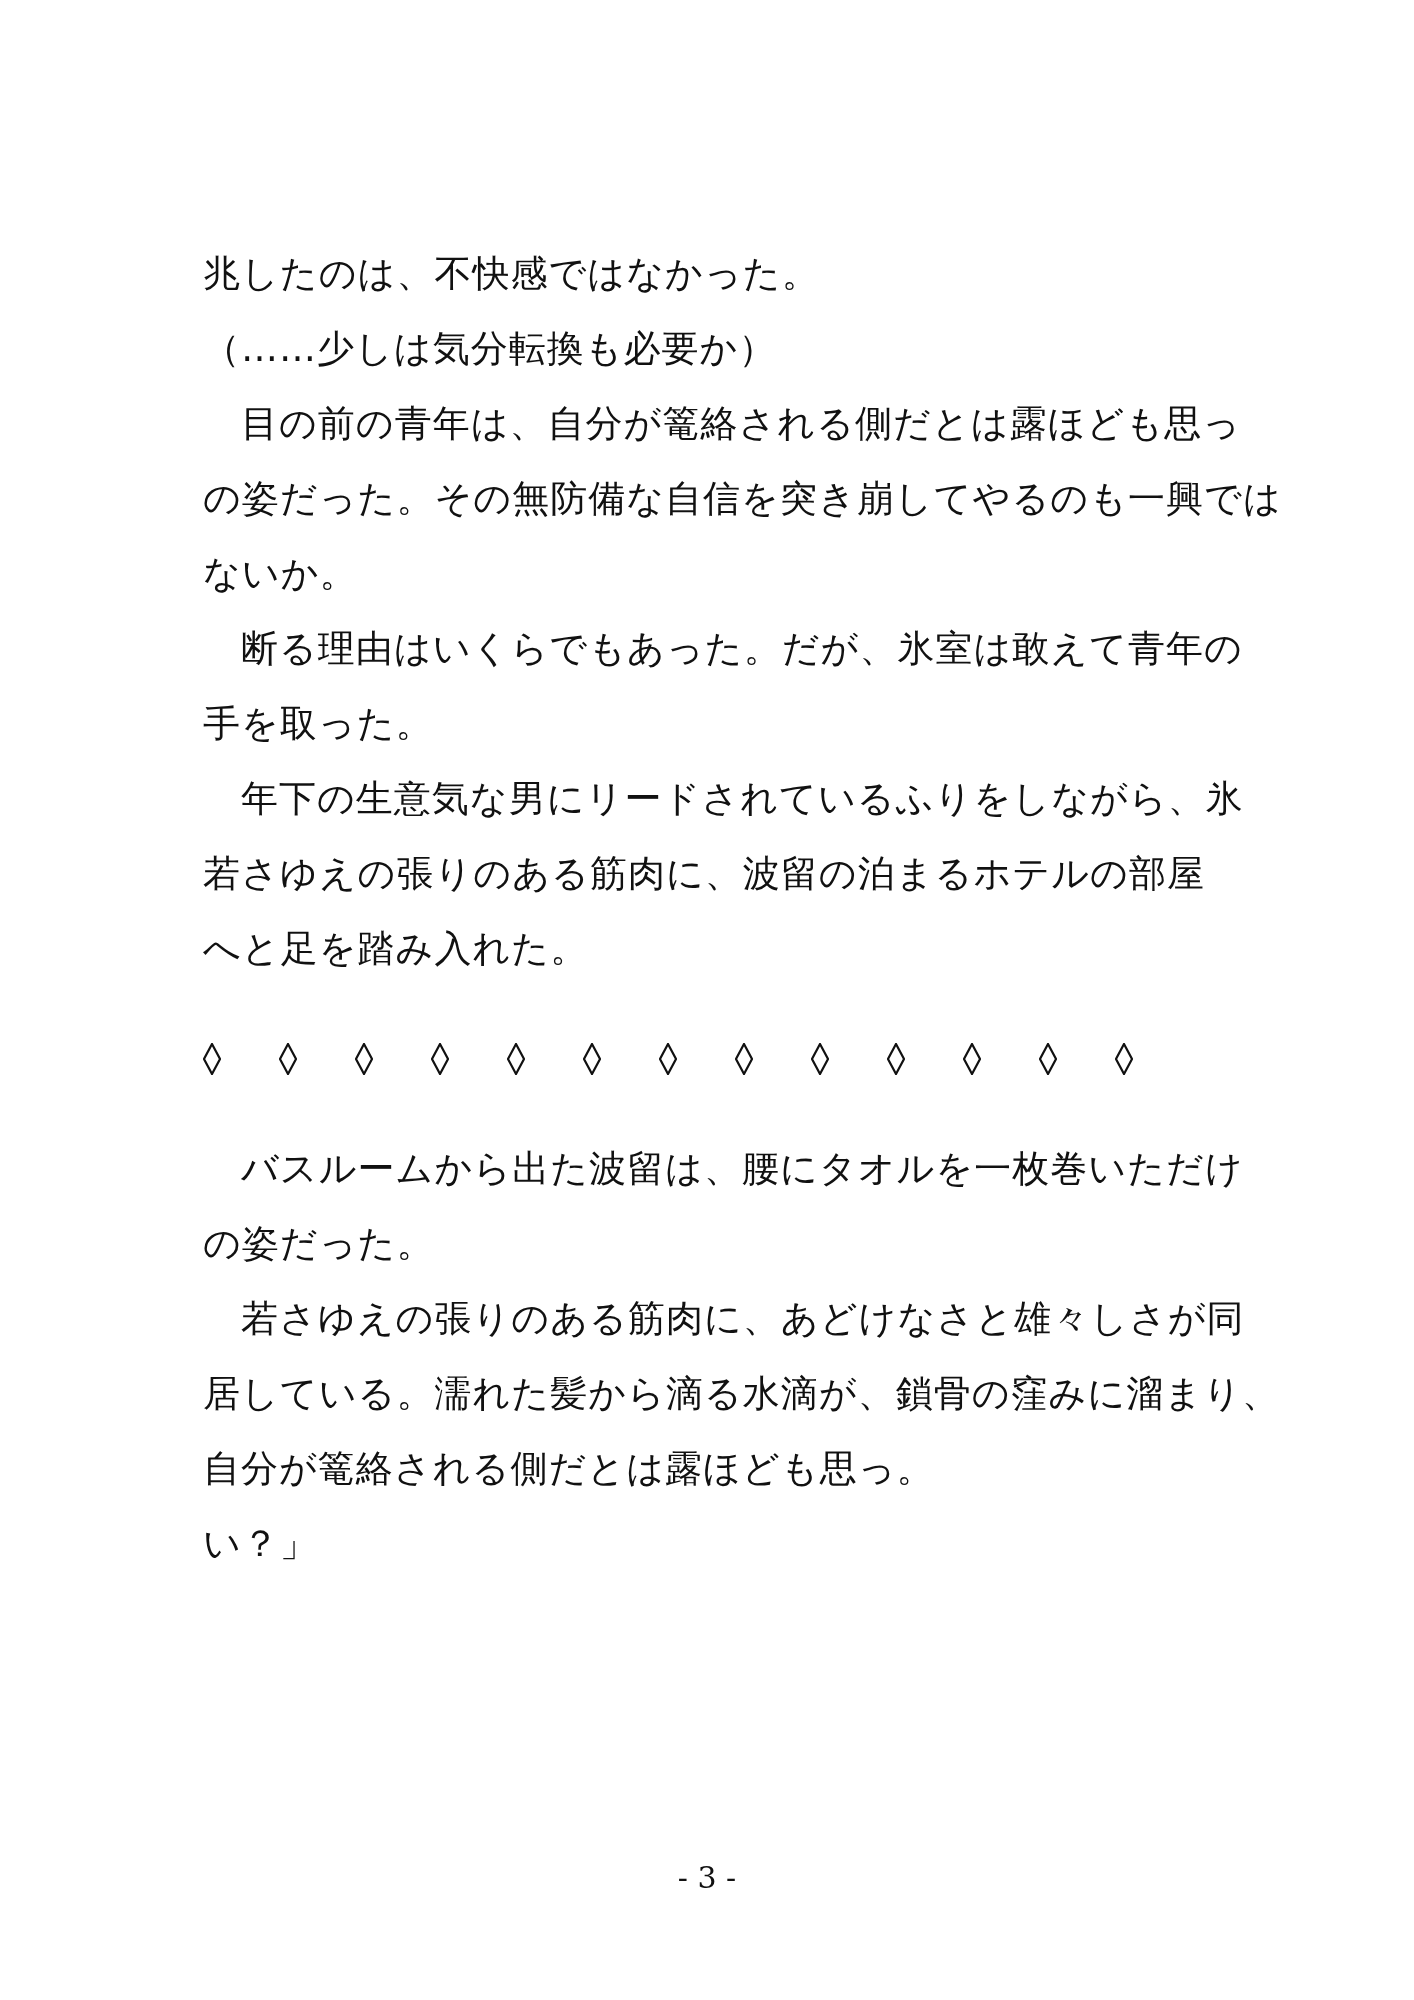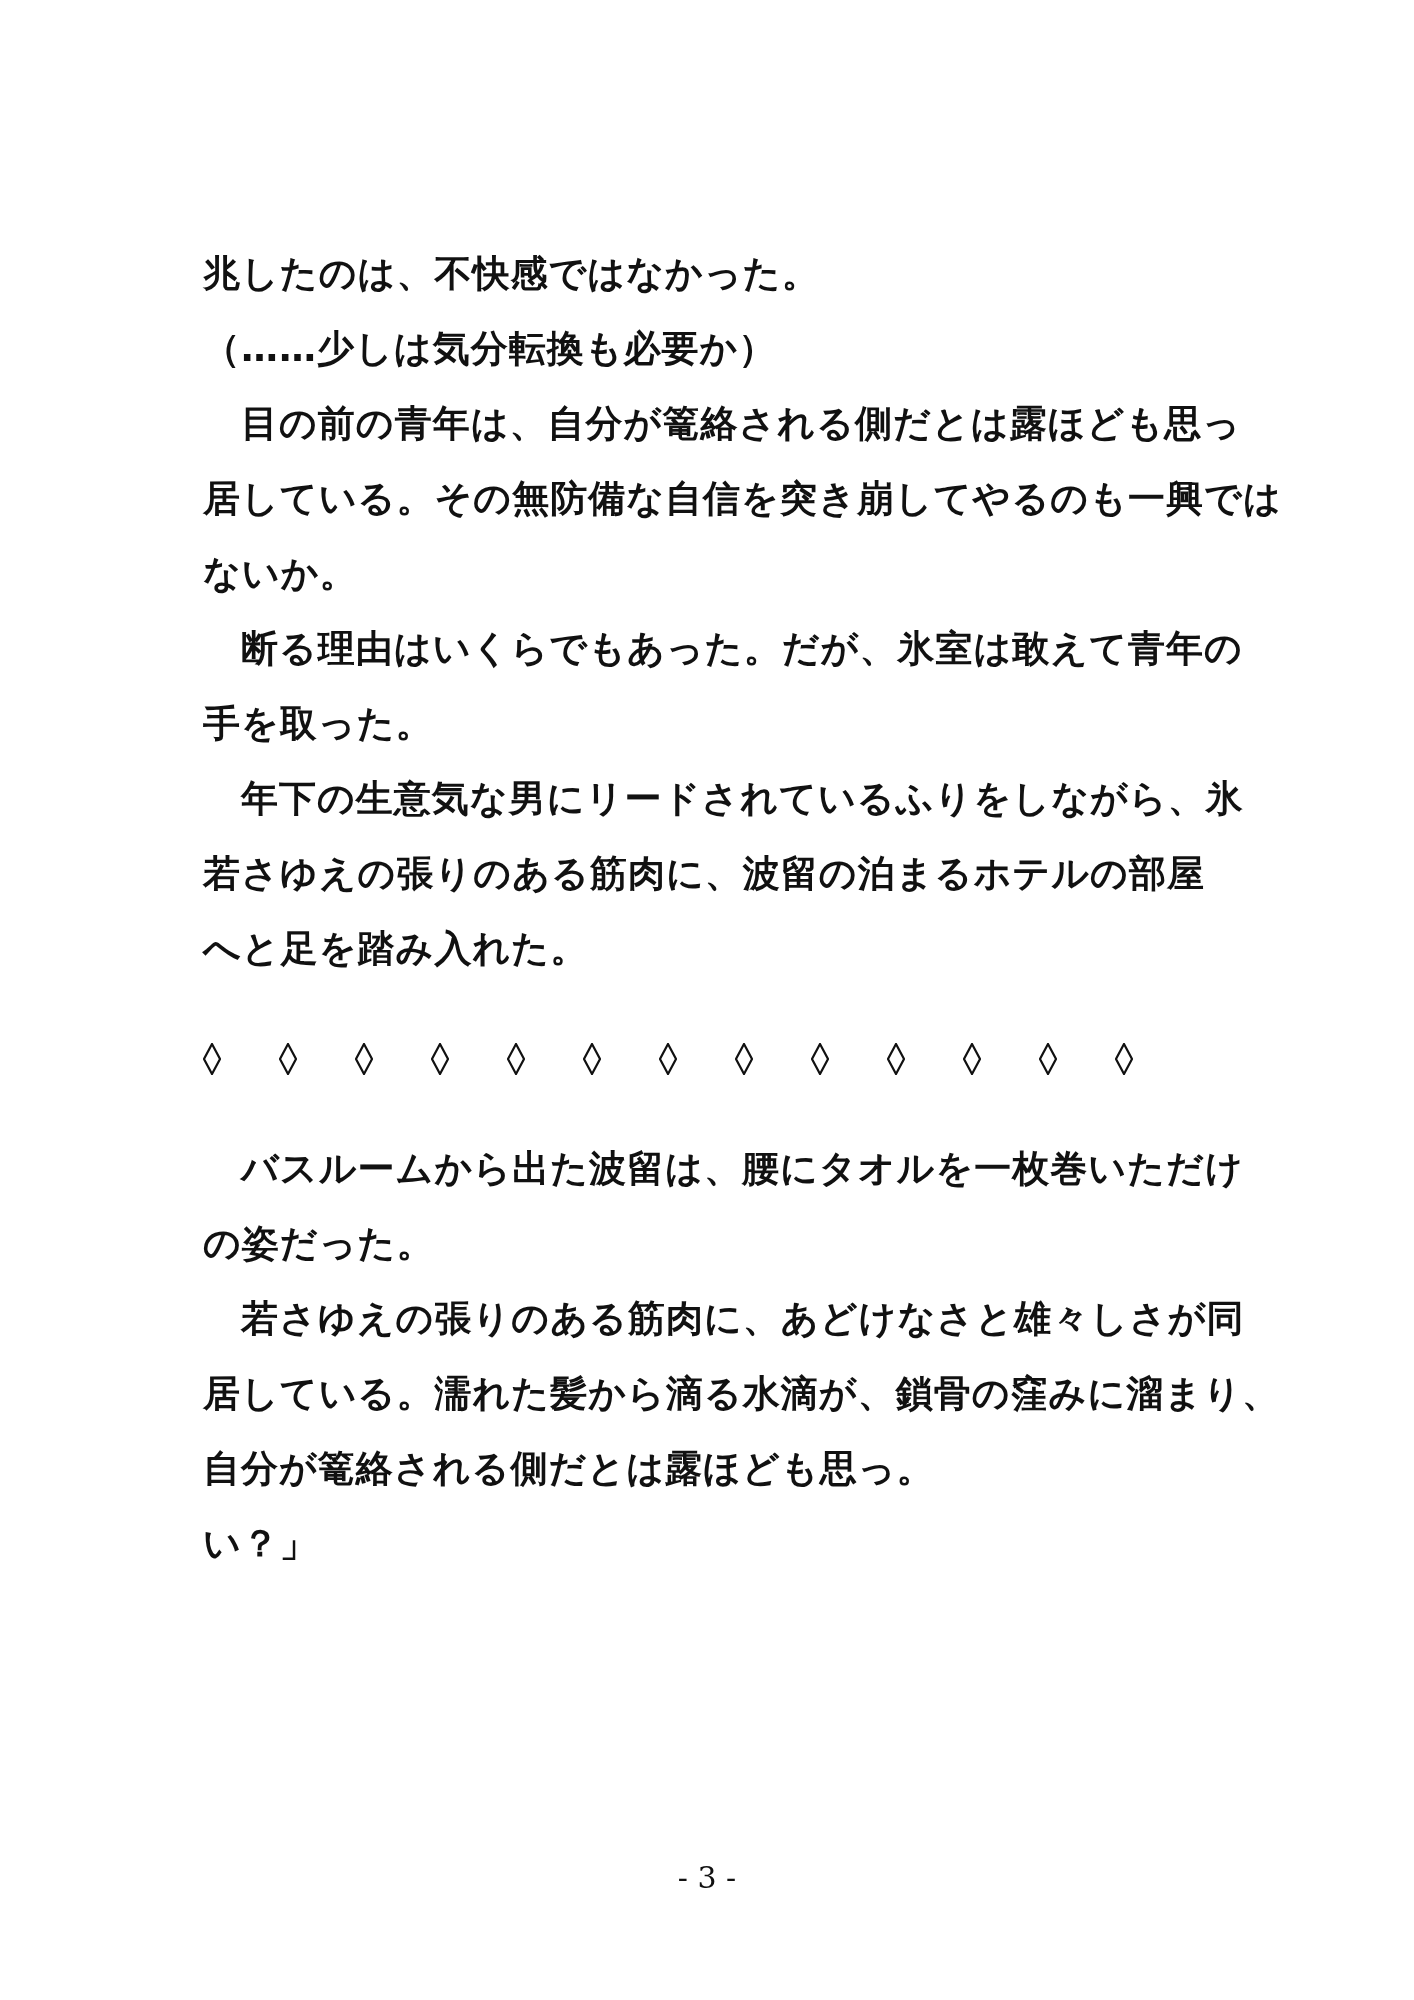--- a/index.html
+++ b/index.html
@@ -1,36 +1,36 @@
 <!DOCTYPE html>
 <html><head>
 <meta charset="utf-8">
 <style>
   html, body { margin: 0; padding: 0; background: #ffffff; }
   body { width: 1414px; height: 2000px; position: relative; overflow: hidden;
          font-family: "DejaVu Sans", "Liberation Sans", sans-serif; color: #111111; }
   .page { position: absolute; left: 0; top: 0; width: 1414px; height: 2000px; }
   .body-text { position: absolute; left: 203px; top: 236px; width: 1020px; }
-  .line { height: 75px; line-height: 75px; font-size: 37px; white-space: nowrap; letter-spacing: 1px; font-weight: bold; }
+  .line { height: 75px; line-height: 75px; font-size: 37px; white-space: nowrap; letter-spacing: 1px; }
   .line.indent { padding-left: 38px; text-align: right; }
   .diamonds { height: 145px; display: flex; align-items: center; gap: 0; padding-top: 0; }
   .diamond { width: 18px; height: 32px; margin-right: 58px; position: relative; }
   .diamond svg { display: block; }
   .page-number { position: absolute; left: 0; width: 1414px; top: 1860px; text-align: center;
                  font-family: "DejaVu Serif", "Liberation Serif", serif; font-size: 30px; color: #111; }
 </style>
 </head>
 <body>
 
 <div class="page">
   <div class="body-text">
     <div class="line">兆したのは、不快感ではなかった。</div>
     <div class="line">（……少しは気分転換も必要か）</div>
     <div class="line indent">目の前の青年は、自分が篭絡される側だとは露ほども思っ</div>
-    <div class="line">居している。その無防備な自信を突き崩してやるのも一興では</div>
+    <div class="line">の姿だった。その無防備な自信を突き崩してやるのも一興では</div>
     <div class="line">ないか。</div>
     <div class="line indent">断る理由はいくらでもあった。だが、氷室は敢えて青年の</div>
     <div class="line">手を取った。</div>
     <div class="line indent">年下の生意気な男にリードされているふりをしながら、氷</div>
     <div class="line">若さゆえの張りのある筋肉に、波留の泊まるホテルの部屋</div>
     <div class="line">へと足を踏み入れた。</div>
 
     <div class="diamonds" id="scene-break">
         <span class="diamond">
           <svg width="18" height="32" viewBox="0 0 18 32">

